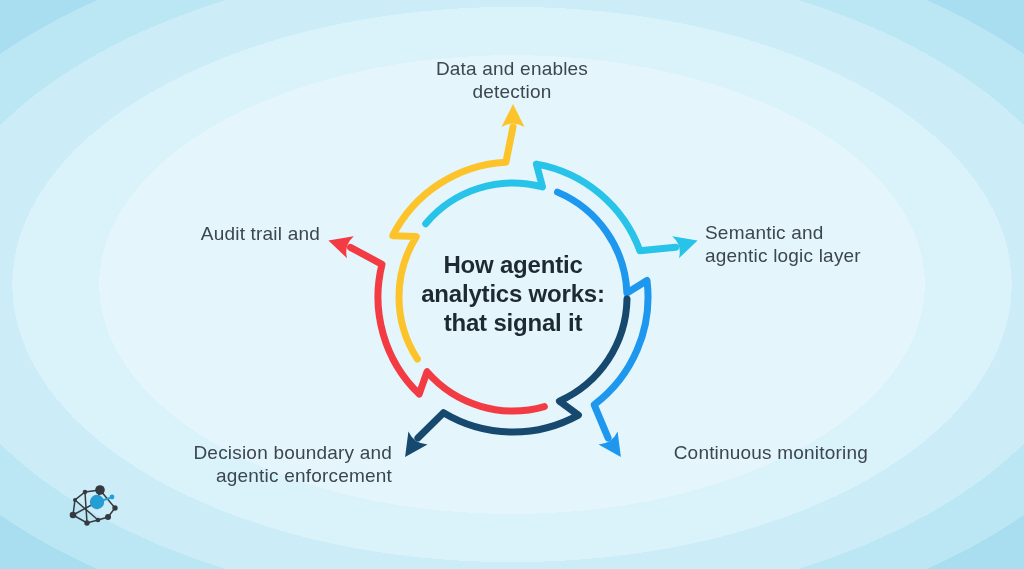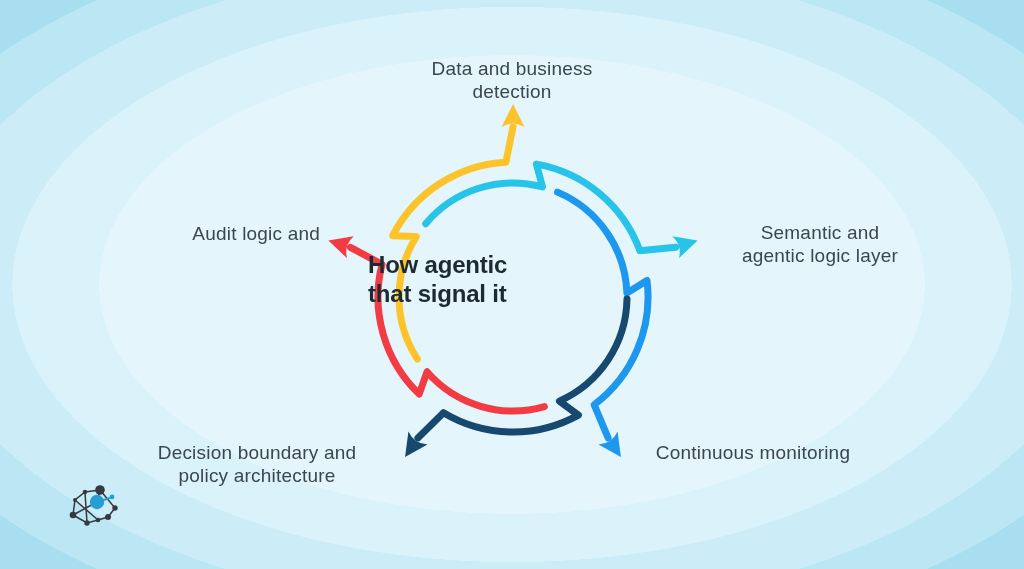--- a/index.html
+++ b/index.html
@@ -21,39 +21,39 @@
   #ring {
     position: absolute;
     left: 0; top: 0;
     width: 1024px; height: 569px;
   }
 
   .diagram-title {
     position: absolute;
     left: 368px; top: 250px;
     width: 290px;
-    text-align: left;
+    text-align: center;
     font-size: 24px;
     line-height: 29px;
     font-weight: bold;
     letter-spacing: -0.2px;
     color: #1e2a33;
   }
 
   .label {
     position: absolute;
     font-size: 19px;
     line-height: 23px;
     color: #3c4650;
     letter-spacing: 0.2px;
   }
   .label-data       { left: 362px; top: 57px;  width: 300px; text-align: center; }
-  .label-semantic   { left: 705px; top: 221px; width: 230px; text-align: center; }
-  .label-continuous { left: 638px; top: 441px; width: 230px; text-align: center; }
-  .label-decision   { right: 652px; top: 441px; width: 230px; text-align: center; }
+  .label-semantic   { left: 705px; top: 221px; width: 230px; text-align: left; }
+  .label-continuous { left: 638px; top: 441px; width: 230px; text-align: right; }
+  .label-decision   { right: 632px; top: 441px; width: 230px; text-align: right; }
   .label-audit      { right: 704px; top: 222px; width: 200px; text-align: right; }
 
   .logo {
     position: absolute;
     left: 64px; top: 478px;
     width: 62px; height: 62px;
   }
 </style>
 </head>
 <body>
@@ -78,44 +78,45 @@
         <path d="M 405.1 457.0 L 408.4 431.5 Q 414.0 443.7 427.5 444.4 Z" fill="#17486E"></path>
       </g>
       <g>
         <path d="M 544.4 406.6 A 114 114 0 0 1 427.0 371.8 L 419.2 394.1 A 135 135 0 0 1 382.0 264.3 L 350.4 247.3" fill="none" stroke="#F23B42" stroke-width="7" stroke-linecap="round" stroke-linejoin="round"></path>
         <path d="M 328.4 240.6 L 353.8 236.3 Q 343.7 245.3 347.1 258.3 Z" fill="#F23B42"></path>
       </g>
     </svg>
 
   <div class="diagram-title">
     <div>How agentic</div>
+    <div>analytics works:</div>
     <div>that signal it</div>
   </div>
 
   <div class="label label-data">
-    <div>Data and business</div>
+    <div>Data and enables</div>
     <div>detection</div>
   </div>
 
   <div class="label label-semantic">
     <div>Semantic and</div>
     <div>agentic logic layer</div>
   </div>
 
   <div class="label label-continuous">
     <div>Continuous monitoring</div>
   </div>
 
   <div class="label label-decision">
     <div>Decision boundary and</div>
-    <div>policy architecture</div>
+    <div>agentic enforcement</div>
   </div>
 
   <div class="label label-audit">
-    <div>Audit logic and</div>
+    <div>Audit trail and</div>
   </div>
 
   <svg class="logo" viewBox="0 0 62 62">
     <g stroke="#343A40" stroke-width="1.5" fill="none">
       <path d="M36 12 L21 14 L11 22 L9 37 L23 45 L34 42 L44 39 L51 30 L36 12"></path>
       <path d="M21 14 L23 45"></path>
       <path d="M11 22 L34 42"></path>
       <path d="M36 12 L33 24"></path>
       <path d="M9 37 L33 24"></path>
     </g>

